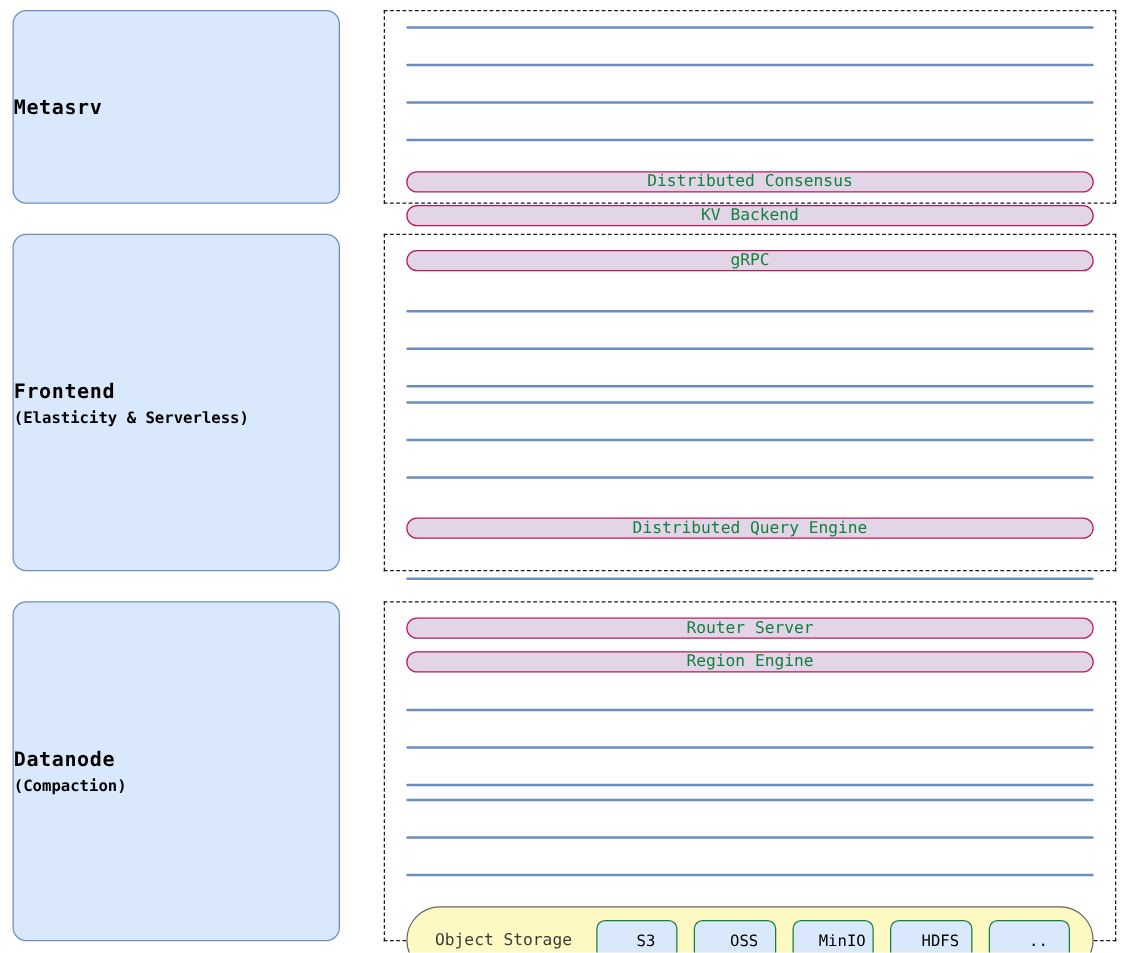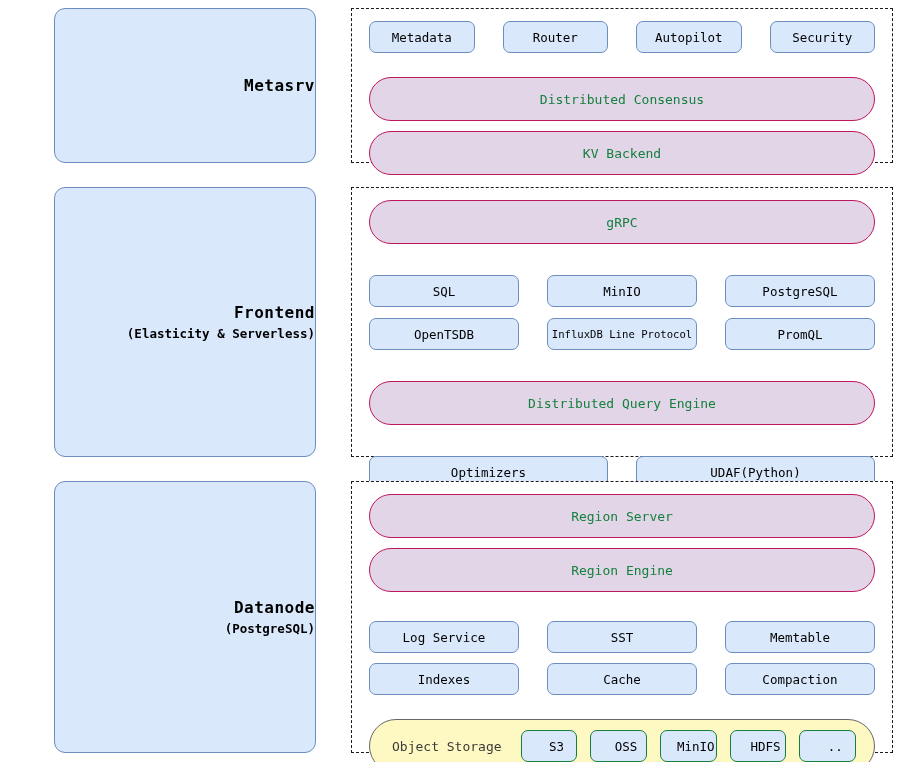--- a/index.html
+++ b/index.html
@@ -37,24 +37,23 @@
 
   
   .role-panel {
     width: 262px;
     flex: 0 0 262px;
     background: #dae8fc;
     border: 1px solid #6c8ebf;
     border-radius: 11px;
     display: flex;
     flex-direction: column;
-    align-items: flex-end;
-    justify-content: center;
-    box-sizing: border-box;
-    margin-left: 44px;
+    align-items: flex-start;
+    justify-content: center;
+    box-sizing: border-box;
   }
   .role-title {
     font-size: 16px;
     font-weight: bold;
     color: #000000;
     letter-spacing: 0.5px;
     line-height: 1.35;
   }
   .role-subtitle {
     font-size: 12.5px;
@@ -73,21 +72,21 @@
     display: flex;
     flex-direction: column;
     background: #ffffff;
   }
   .group-metasrv  { gap: 10px; }
   .group-frontend { gap: 11px; }
   .group-datanode { gap: 10px; }
 
   .row {
     display: flex;
-    flex-direction: row;
+    flex-direction: column;
     gap: 28px;
     flex: 0 0 auto;
   }
 
   
   .chip {
     flex: 1 1 0;
     min-width: 0;
     background: #dae8fc;
     border: 1px solid #6c8ebf;
@@ -219,26 +218,26 @@
       <div class="row">
         <div class="chip">Optimizers</div>
         <div class="chip">UDAF(Python)</div>
       </div>
     </div>
   </div>
 
   <div class="tier tier-datanode">
     <div class="role-panel">
       <div class="role-title">Datanode</div>
-      <div class="role-subtitle">(PostgreSQL)</div>
+      <div class="role-subtitle">(Compaction)</div>
     </div>
 
     <div class="group-box group-datanode">
       <div class="row">
-        <div class="pill">Region Server</div>
+        <div class="pill">Router Server</div>
       </div>
       <div class="row">
         <div class="pill">Region Engine</div>
       </div>
       <div class="spacer-md"></div>
       <div class="row">
         <div class="chip">Log Service</div>
         <div class="chip">SST</div>
         <div class="chip">Memtable</div>
       </div>

